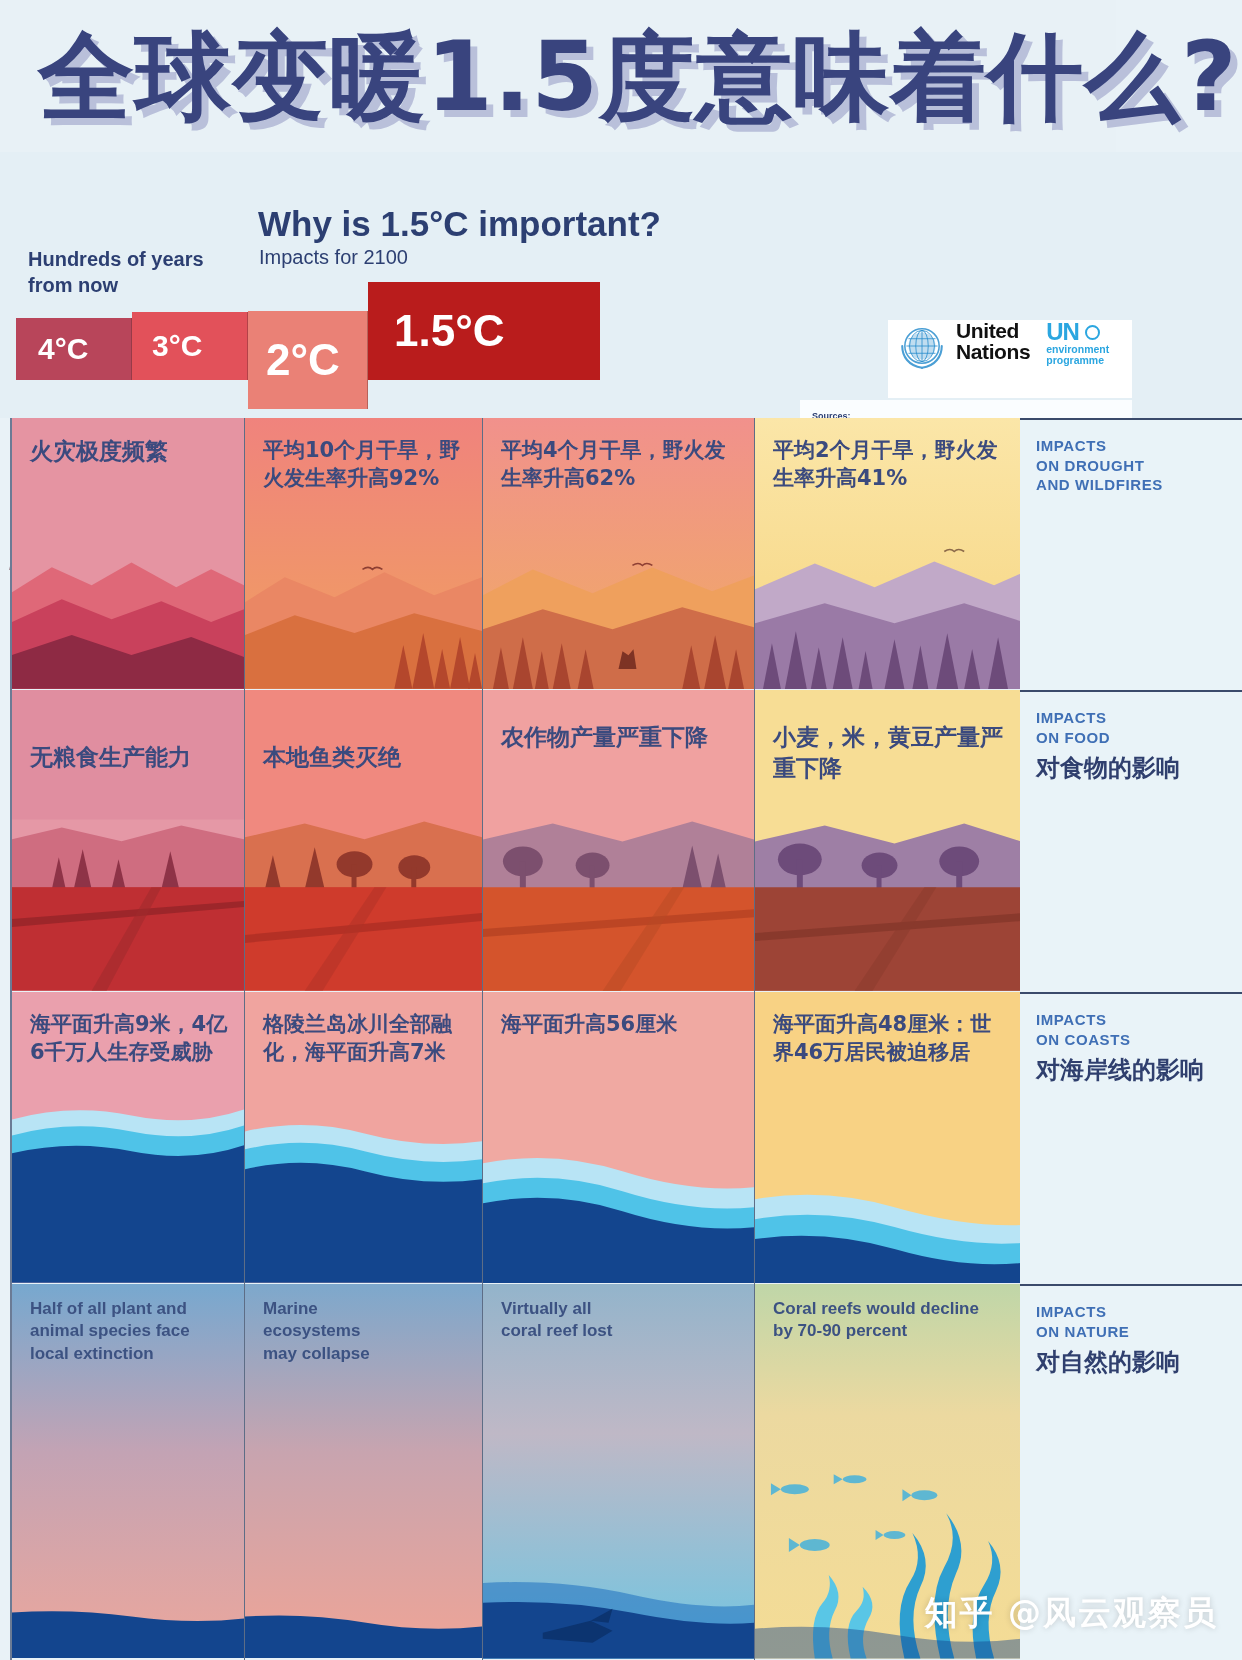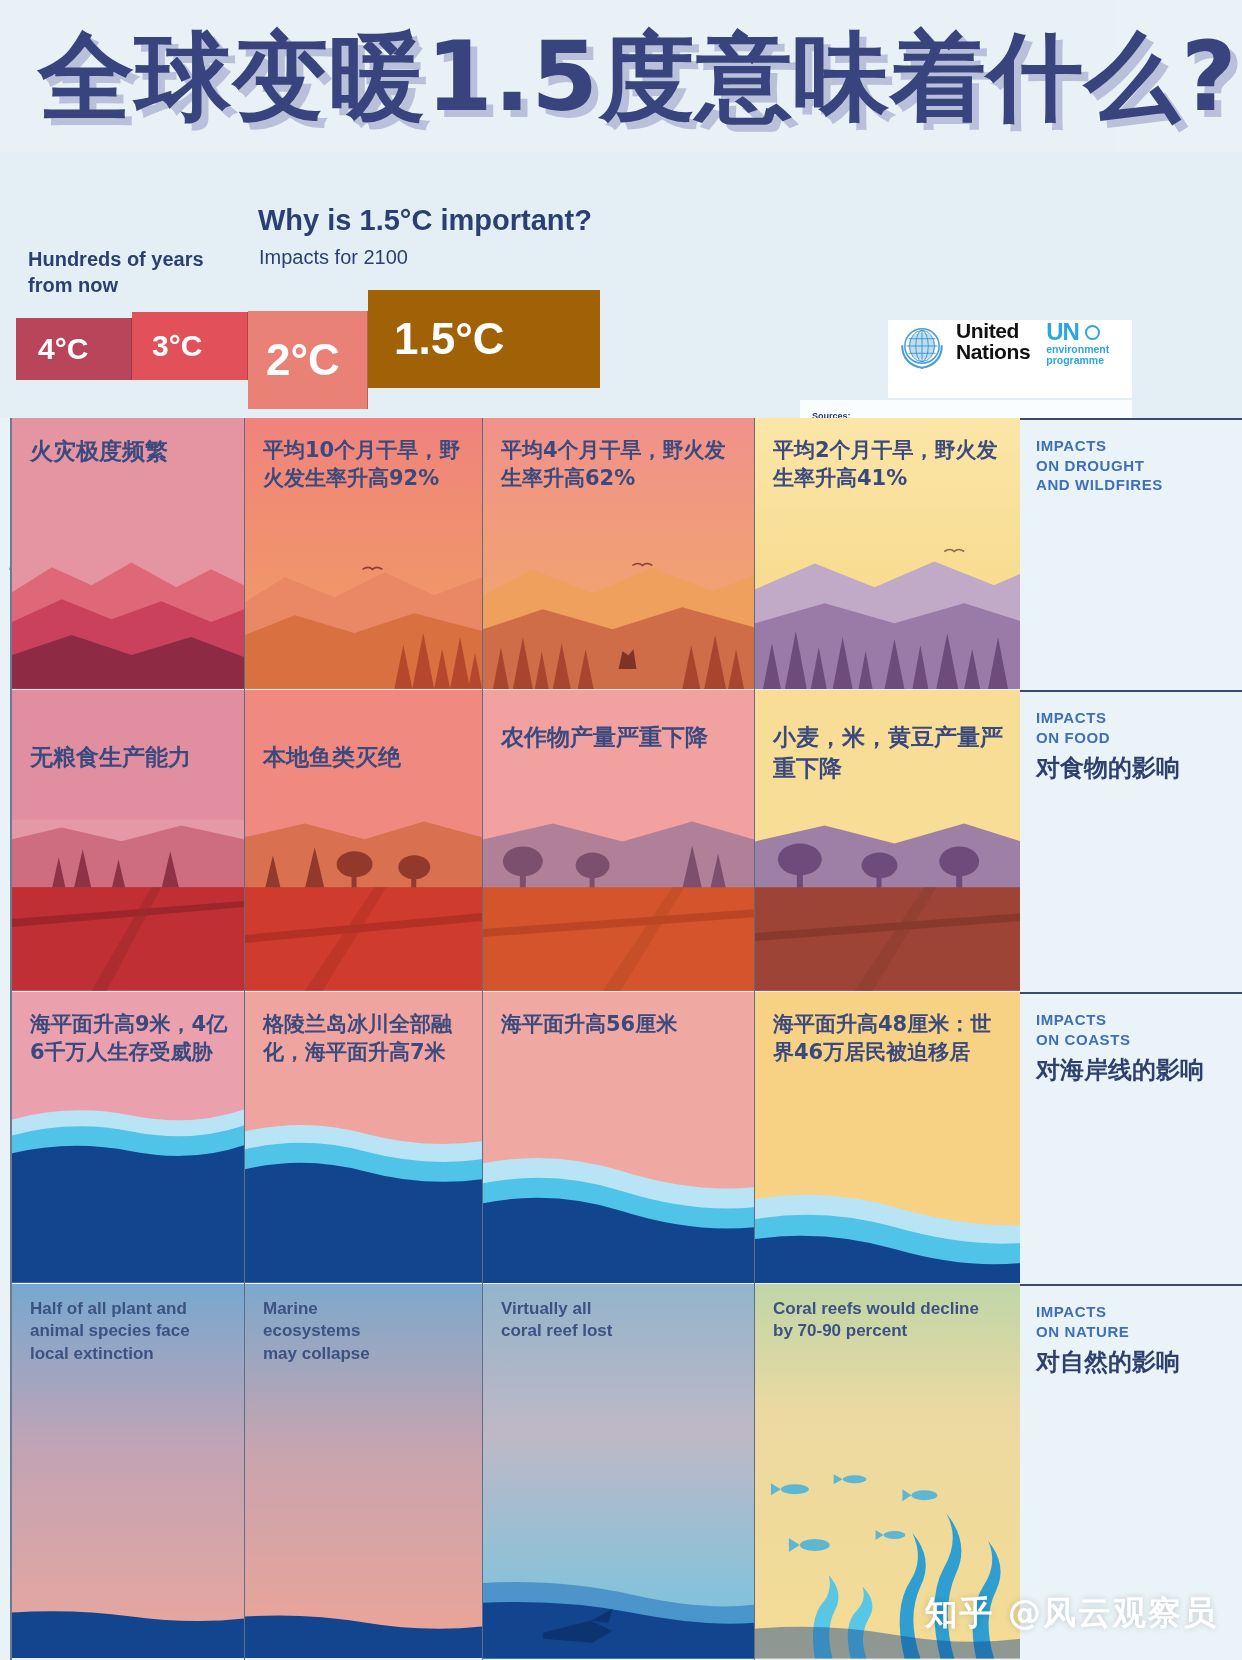--- a/index.html
+++ b/index.html
@@ -25,21 +25,21 @@
     font-family:"DejaVu Sans","Liberation Sans",sans-serif;
   }
 
   
   #header{
     position:absolute; left:0; top:152px; width:1242px; height:266px;
     background:#e4eff5;
   }
   #why-title{
     position:absolute; left:258px; top:52px;
-    font-size:29px; font-weight:bold; color:#2c3f72;
+    font-size:35px; font-weight:bold; color:#2c3f72;
     white-space:nowrap;
   }
   #why-sub{
     position:absolute; left:259px; top:94px;
     font-size:20px; color:#2c3f72;
   }
   #hundreds{
     position:absolute; left:28px; top:95px;
     font-size:20px; font-weight:bold; color:#2c3f72; line-height:1.28;
     width:210px;
@@ -47,21 +47,21 @@
 
   
   .step{
     position:absolute; color:#fff; font-weight:bold;
     display:flex; align-items:center;
     border-right:1px solid rgba(90,40,40,.35);
   }
   #step-4  { left:16px;  top:166px; width:116px; height:62px; background:#b8455a; font-size:30px; padding-left:22px;}
   #step-3  { left:132px; top:160px; width:116px; height:68px; background:#e2515a; font-size:30px; padding-left:20px;}
   #step-2  { left:248px; top:130px; width:120px; height:98px; background:#ea8176; font-size:44px; padding-left:18px;margin-top:29px;}
-  #step-15 { left:368px; top:130px; width:232px; height:98px; background:#a16207; font-size:44px; padding-left:26px; border-right:none;margin-top:8px;}
+  #step-15 { left:368px; top:130px; width:232px; height:98px; background:#b91c1c; font-size:44px; padding-left:26px; border-right:none;}
 
   
   #funnel{ position:absolute; left:0; top:152px; width:1242px; height:266px; }
 
   
   #un-logo-box{
     position:absolute; left:888px; top:168px; width:244px; height:78px;
     background:#ffffff;
     display:flex; align-items:flex-start; padding-left:8px; gap:8px;
   }

